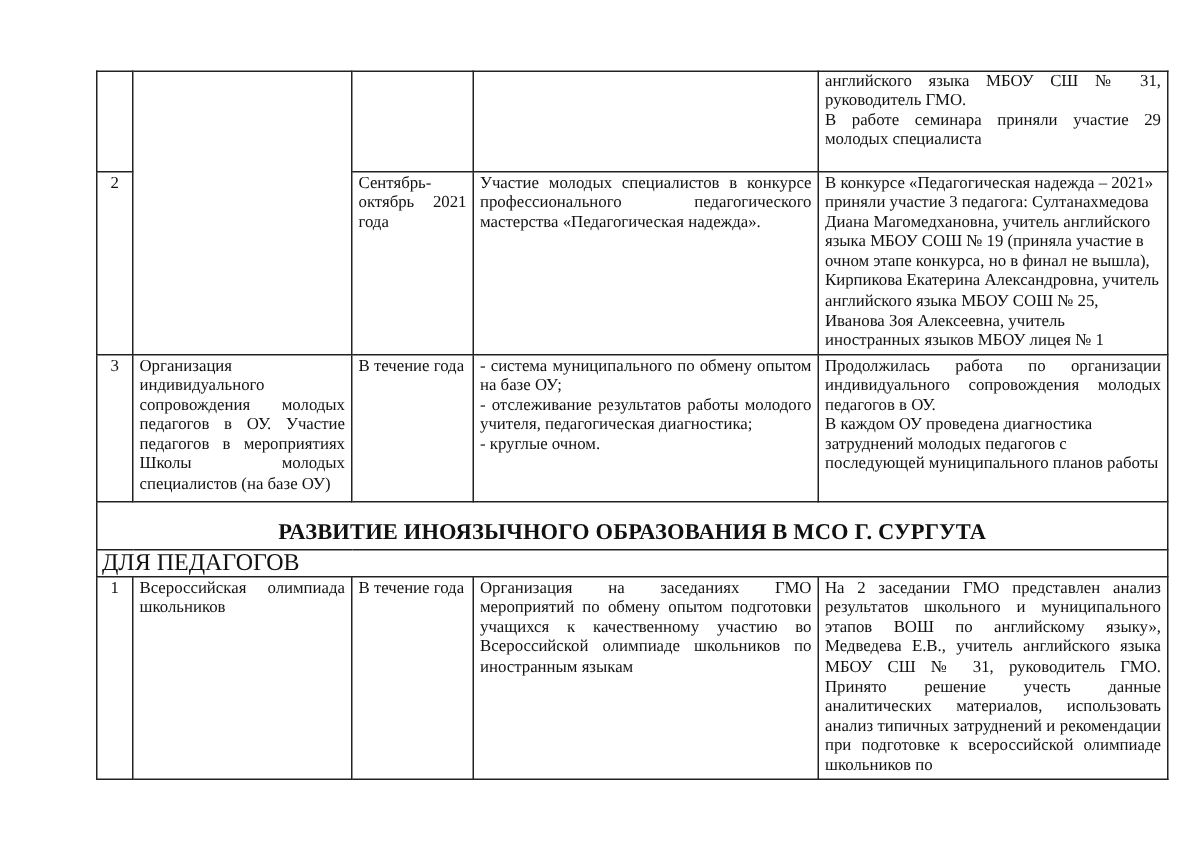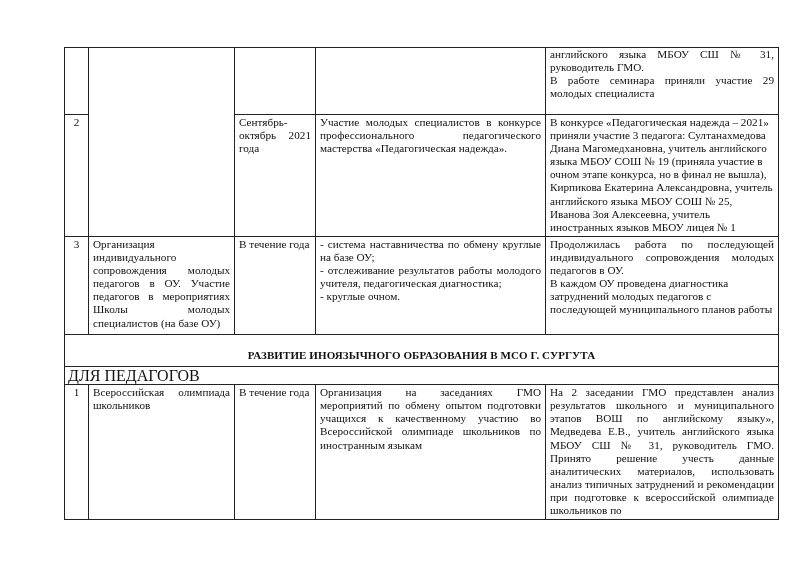--- a/index.html
+++ b/index.html
@@ -4,21 +4,21 @@
 <style>
   html, body { margin:0; padding:0; background:#ffffff; }
   body { width:800px; height:566px; position:relative; overflow:hidden;
          font-family:"Liberation Serif","DejaVu Serif",serif; color:#111; }
   .page { position:absolute; left:64px; top:47px; width:714px; }
   table { border-collapse:collapse; width:714px; table-layout:fixed; }
   td { border:1.3px solid #222; vertical-align:top; font-size:11.2px; line-height:13.1px;
        padding:1px 4px 2px 4px; }
   td.num { text-align:center; padding:1px 2px; }
   .just { text-align:justify; text-align-last:left; }
-  .section-title td { text-align:center; font-weight:bold; font-size:11px;
+  .section-title td { text-align:center; font-weight:bold; font-size:15px;
        padding-top:14px; padding-bottom:4px; letter-spacing:0.1px;
        font-family:"Liberation Serif",serif; }
   .subsection td { font-size:16px; padding:2px 3px; }
   .p { display:block; }
 </style>
 </head>
 <body>
 
 <div class="page">
   <table>
@@ -47,26 +47,26 @@
       <td class="just">Сентябрь-октябрь 2021 года</td>
       <td class="just">Участие молодых специалистов в конкурсе профессионального педагогического мастерства «Педагогическая надежда».</td>
       <td>В конкурсе «Педагогическая надежда – 2021» приняли участие 3 педагога: Султанахмедова Диана Магомедхановна, учитель английского языка МБОУ СОШ № 19 (приняла участие в очном этапе конкурса, но в финал не вышла), Кирпикова Екатерина Александровна, учитель английского языка МБОУ СОШ № 25, Иванова Зоя Алексеевна, учитель иностранных языков МБОУ лицея № 1</td>
     </tr>
 
     <tr style="height:98px">
       <td class="num">3</td>
       <td class="just">Организация индивидуального сопровождения молодых педагогов в ОУ. Участие педагогов в мероприятиях Школы молодых специалистов (на базе ОУ)</td>
       <td class="just">В течение года</td>
       <td class="just">
-        <span class="p">- система наставничества по обмену круглые на базе ОУ;</span>
+        <span class="p">- система муниципального по обмену опытом на базе ОУ;</span>
         <span class="p">- отслеживание результатов работы молодого учителя, педагогическая диагностика;</span>
         <span class="p">- круглые очном.</span>
       </td>
       <td>
-        <span class="p just">Продолжилась работа по последующей индивидуального сопровождения молодых педагогов в ОУ.</span>
+        <span class="p just">Продолжилась работа по организации индивидуального сопровождения молодых педагогов в ОУ.</span>
         <span class="p">В каждом ОУ проведена диагностика затруднений молодых педагогов с последующей муниципального планов работы</span>
       </td>
     </tr>
 
     <tr class="section-title" style="height:30px">
       <td colspan="5">РАЗВИТИЕ ИНОЯЗЫЧНОГО ОБРАЗОВАНИЯ В МСО Г. СУРГУТА</td>
     </tr>
 
     <tr class="subsection" style="height:16px">
       <td colspan="5">ДЛЯ ПЕДАГОГОВ</td>

